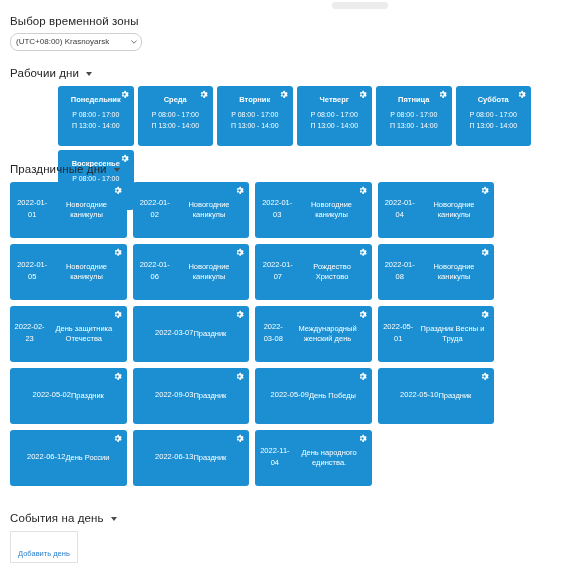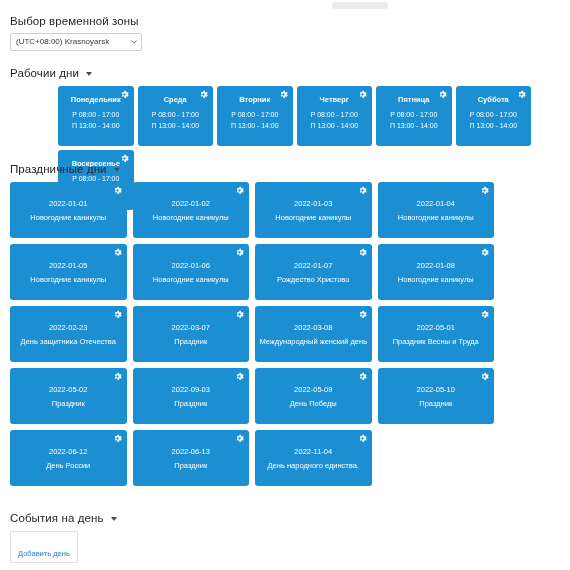--- a/index.html
+++ b/index.html
@@ -45,21 +45,21 @@
     position: absolute;
     top: 33px;
     left: 10px;
     width: 132px;
     height: 18px;
   }
   .select-box {
     width: 132px;
     height: 18px;
     border: 1px solid #cfcfcf;
-    border-radius: 2px;
+    border-radius: 8px;
     background: #ffffff;
     font-size: 8px;
     color: #3a3a3a;
     line-height: 16px;
     padding: 0 16px 0 5px;
     white-space: nowrap;
     overflow: hidden;
   }
   .chev {
     position: absolute;
@@ -133,21 +133,21 @@
     line-height: 11px;
     letter-spacing: -.05px;
   }
 
   
   #holidays-grid { top: 182px; gap: 6px 6px; width: 552px; }
   .holiday-card {
     width: 116.5px;
     height: 56px;
     display: flex;
-    flex-direction: column;
+    flex-direction: row;
     justify-content: center;
     align-items: center;
     padding: 0 4px;
   }
   .h-date {
     font-size: 7.5px;
     line-height: 12px;
     margin-bottom: 3px;
   }
   .h-name {

